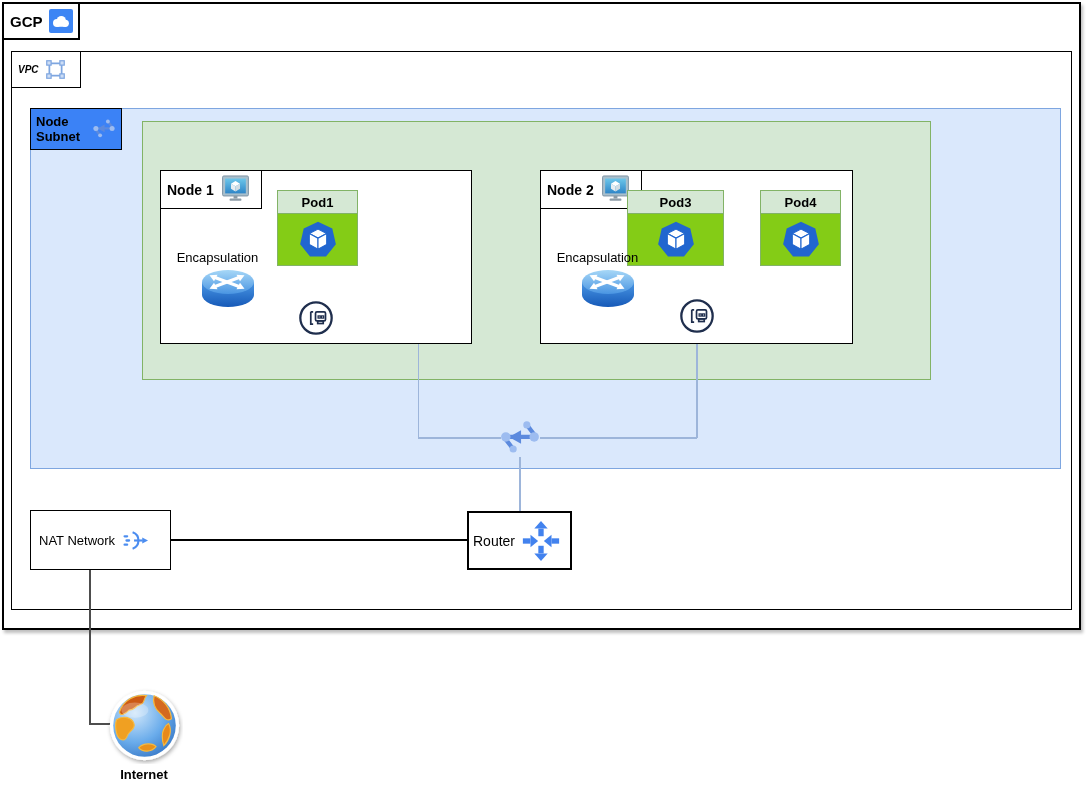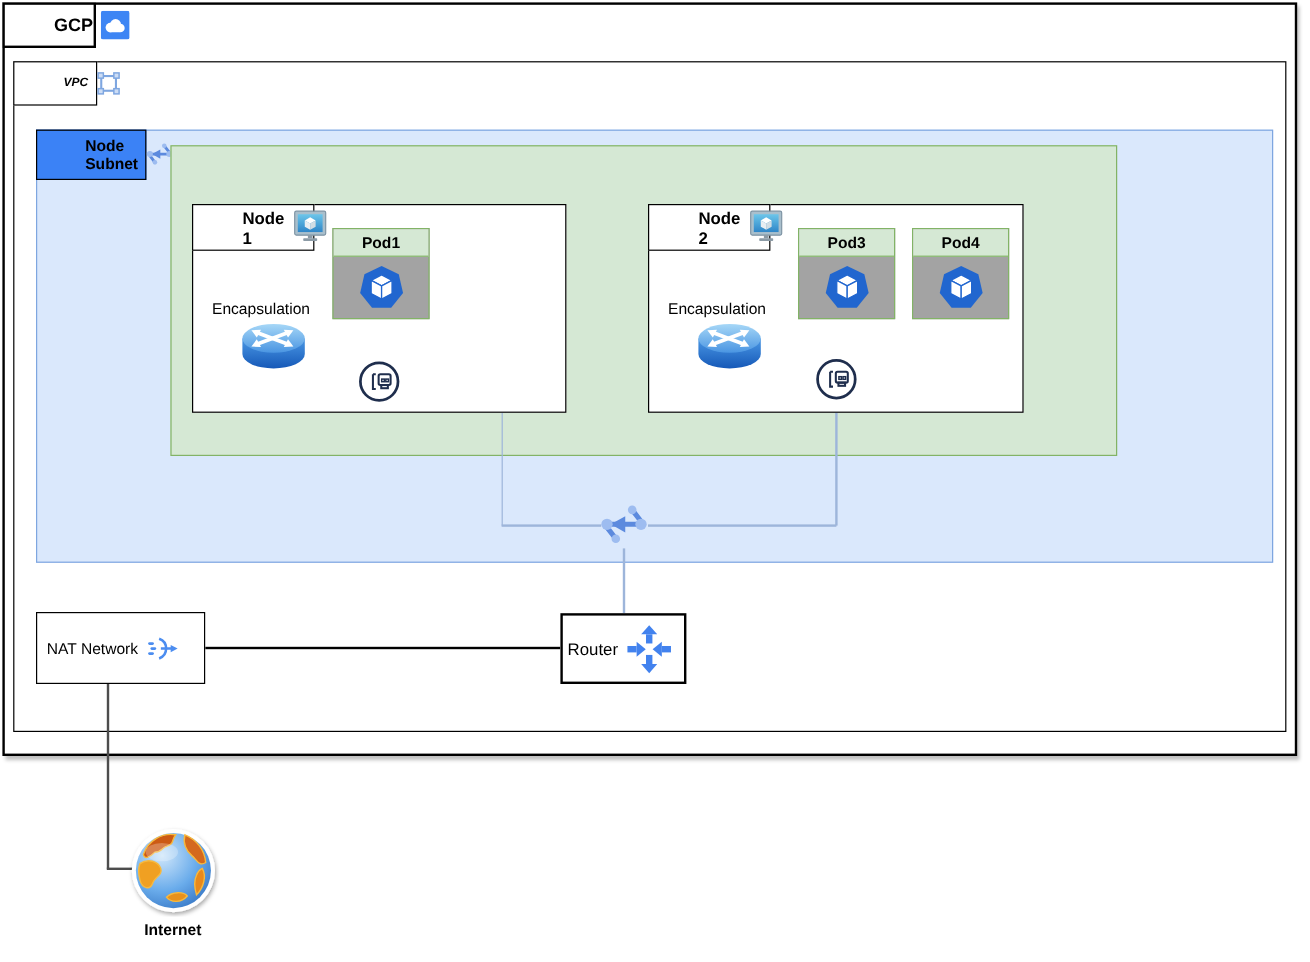--- a/index.html
+++ b/index.html
@@ -2,27 +2,27 @@
 <html><head>
 <meta charset="utf-8">
 <style>
   html,body{margin:0;padding:0;background:#fff;}
   #canvas{position:relative;width:1092px;height:802px;background:#fff;
           font-family:"Liberation Sans",sans-serif;color:#000;overflow:hidden;}
   .abs{position:absolute;box-sizing:border-box;}
   .box{position:absolute;box-sizing:border-box;background:#fff;border:1.5px solid #000;}
   .lblbox{position:absolute;box-sizing:border-box;display:flex;align-items:center;gap:6px;
           padding:2px 6px;background:#fff;border:1.5px solid #000;}
-  .bold{font-weight:bold;margin-left:35px;}
+  .bold{font-weight:bold;}
   .line{position:absolute;}
   .g{background:#82b366;}
   .bl{background:#9db5da;}
   .blk{background:#000;}
   .gry{background:#4d4d4d;}
-  .podbox{position:absolute;box-sizing:border-box;border:1.5px solid #82b366;background:#a3a3a3;}
+  .podbox{position:absolute;box-sizing:border-box;border:1.5px solid #82b366;background:#84cc16;}
   .podhead{height:22px;background:#d5e8d4;border-bottom:1.5px solid #82b366;
            display:flex;align-items:center;justify-content:center;font-weight:bold;font-size:13px;}
   .podbody{display:flex;align-items:center;justify-content:center;height:51px;}
   .txt{position:absolute;font-size:13px;}
   .ctr{text-align:center;}
 </style>
 </head>
 <body>
 
 <svg width="0" height="0" style="position:absolute">
@@ -202,21 +202,21 @@
         <rect x="8" y="7" width="32" height="23" fill="url(#vmscr)"></rect>
         <polygon points="24,11 31,15 24,19 17,15" fill="#ffffff"></polygon>
         <polygon points="17,15 24,19 24,27 17,23" fill="#e8eef2"></polygon>
         <polygon points="31,15 24,19 24,27 31,23" fill="#d2dde4"></polygon>
         <rect x="21" y="34" width="6" height="4" fill="#8c9ba6"></rect>
         <rect x="15" y="38" width="18" height="3.5" rx="1" fill="#8c9ba6"></rect>
       </svg>
     </span>
   </div>
 
-  <div class="podbox" style="left:665px;top:190px;width:81px;height:76px;">
+  <div class="podbox" style="left:627px;top:190px;width:97px;height:76px;">
     <div class="podhead">Pod3</div>
     <div class="podbody">
       <svg width="44" height="44" viewBox="0 0 48 48">
         <polygon points="24,4 8.4,11.5 4.5,28.5 15.3,42 32.7,42 43.5,28.5 39.6,11.5" fill="#2166cf"></polygon>
         <g stroke="#2166cf" stroke-width="1.2">
           <polygon points="24,12 33.5,17 24,22 14.5,17" fill="#fff"></polygon>
           <polygon points="14.5,17 24,22 24,34 14.5,29" fill="#fff"></polygon>
           <polygon points="33.5,17 24,22 24,34 33.5,29" fill="#fff"></polygon>
         </g>
       </svg>

